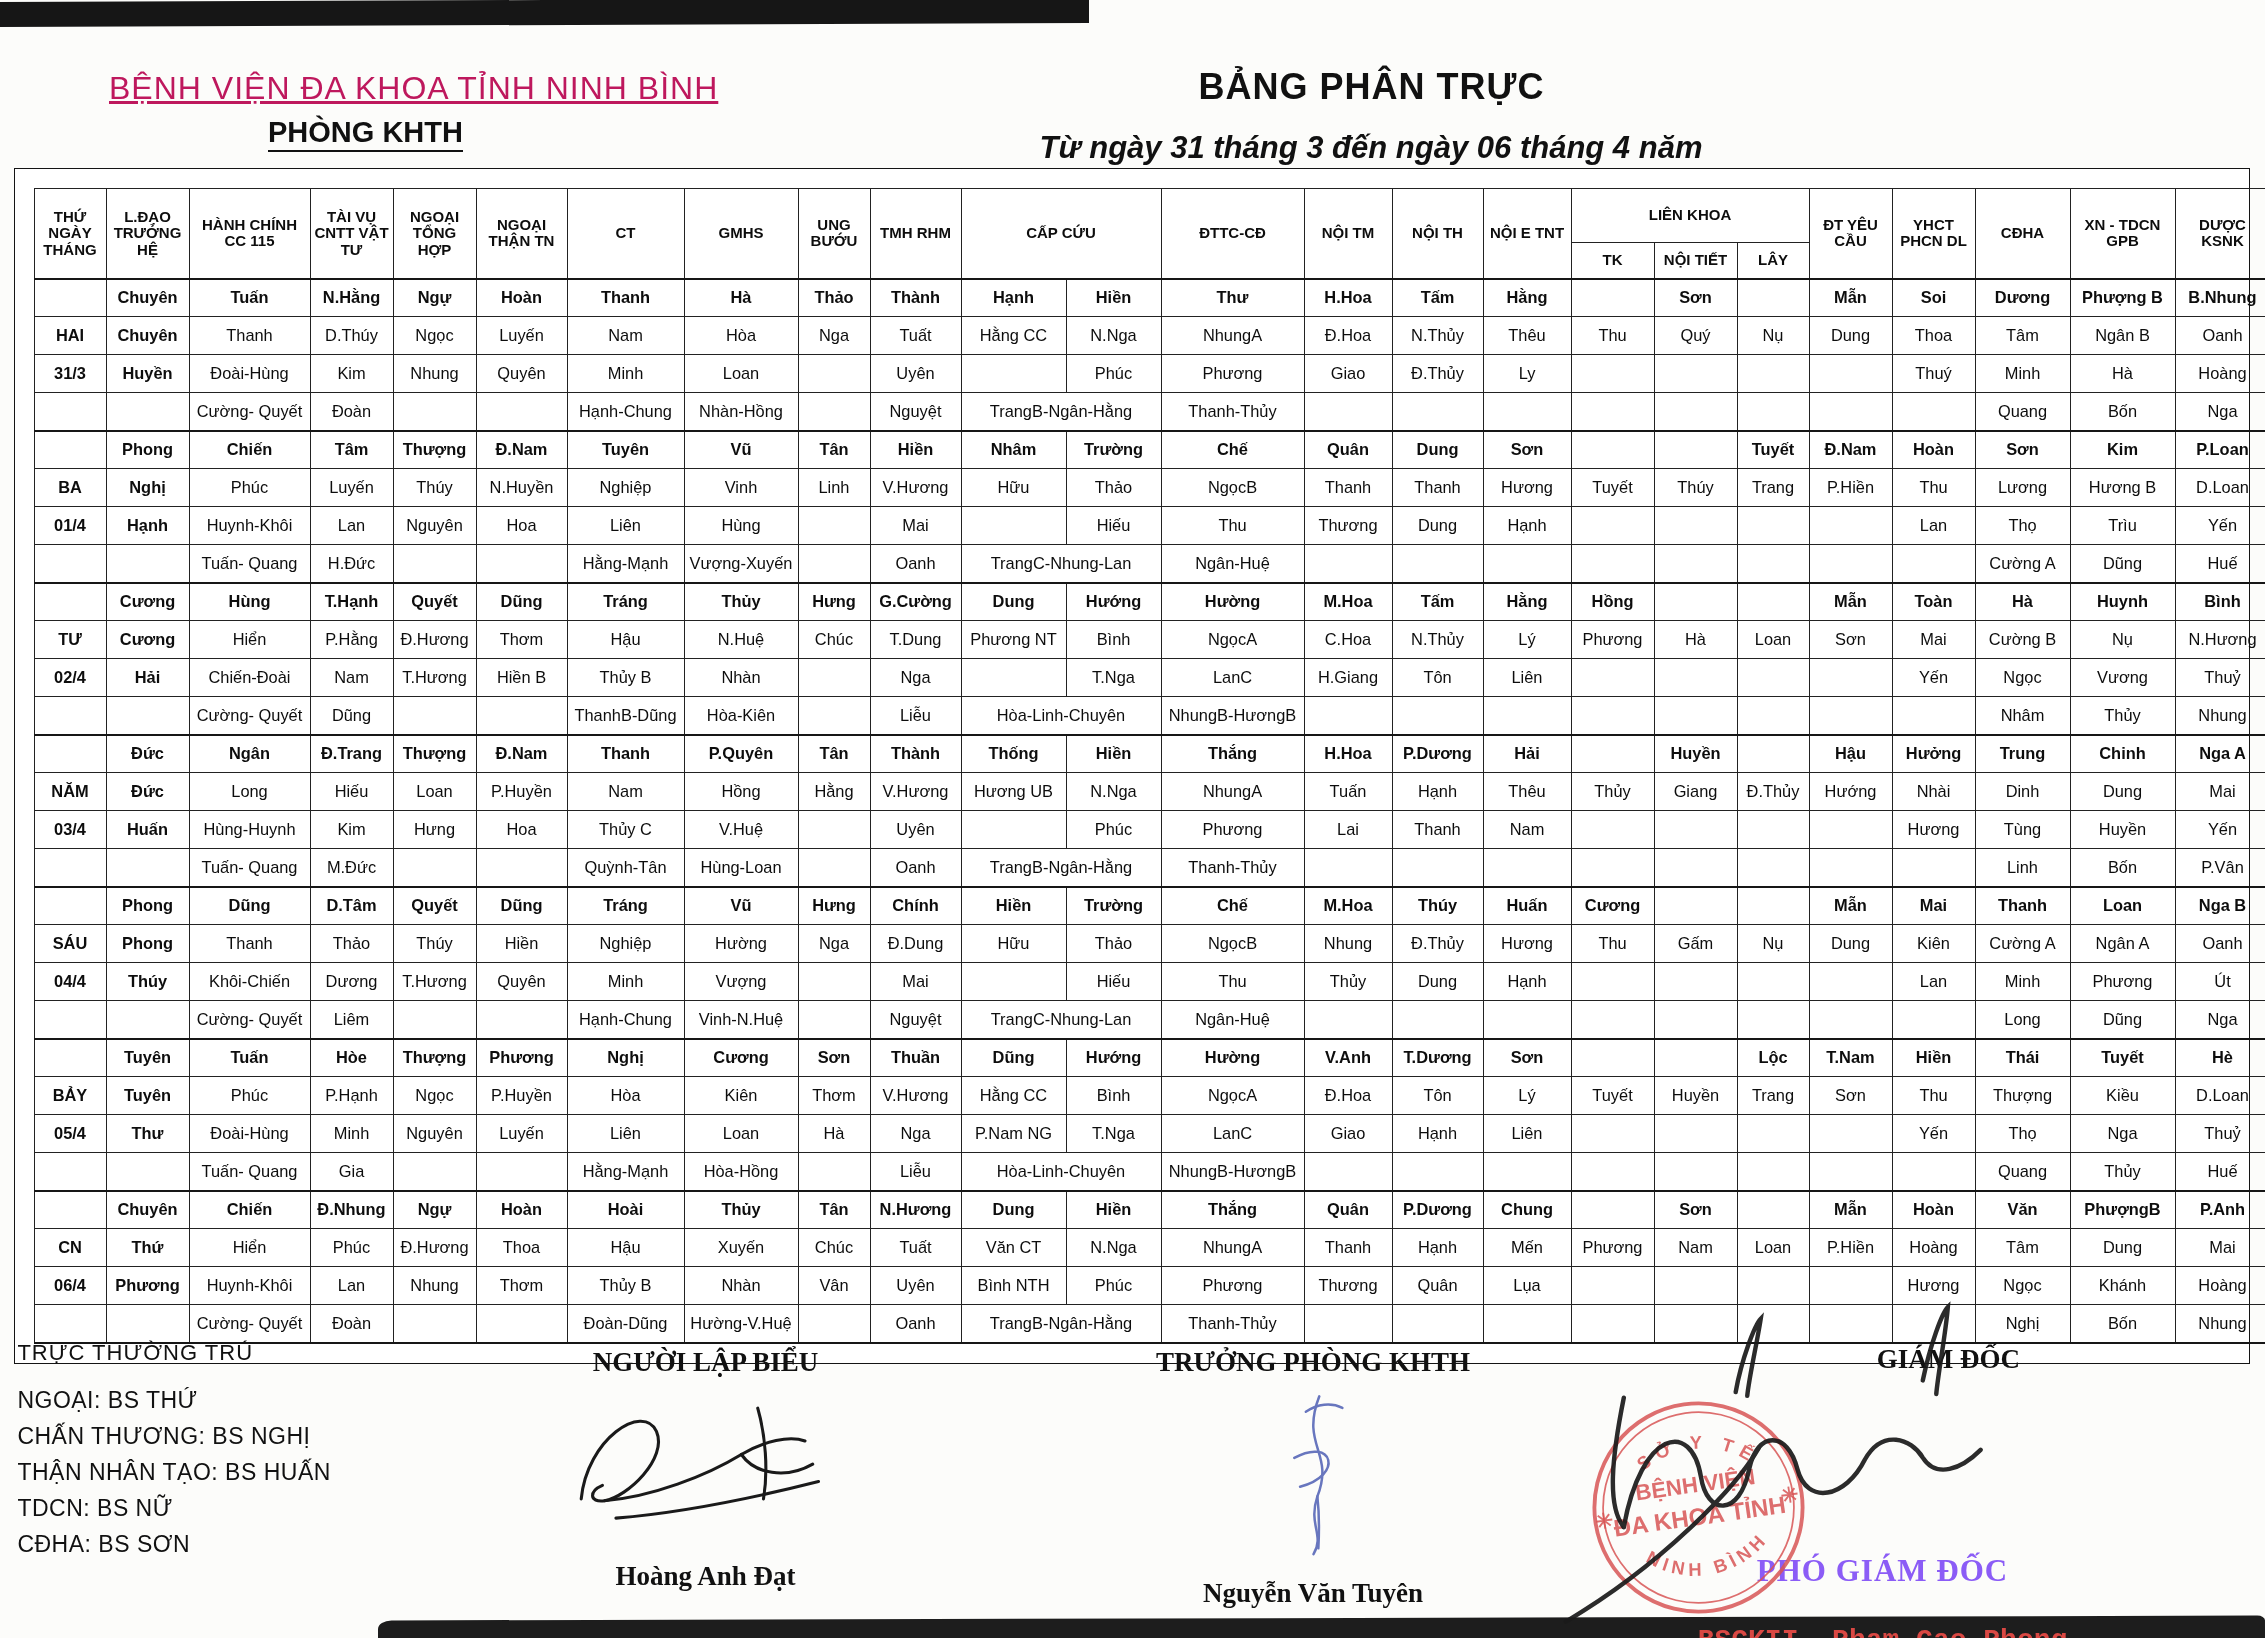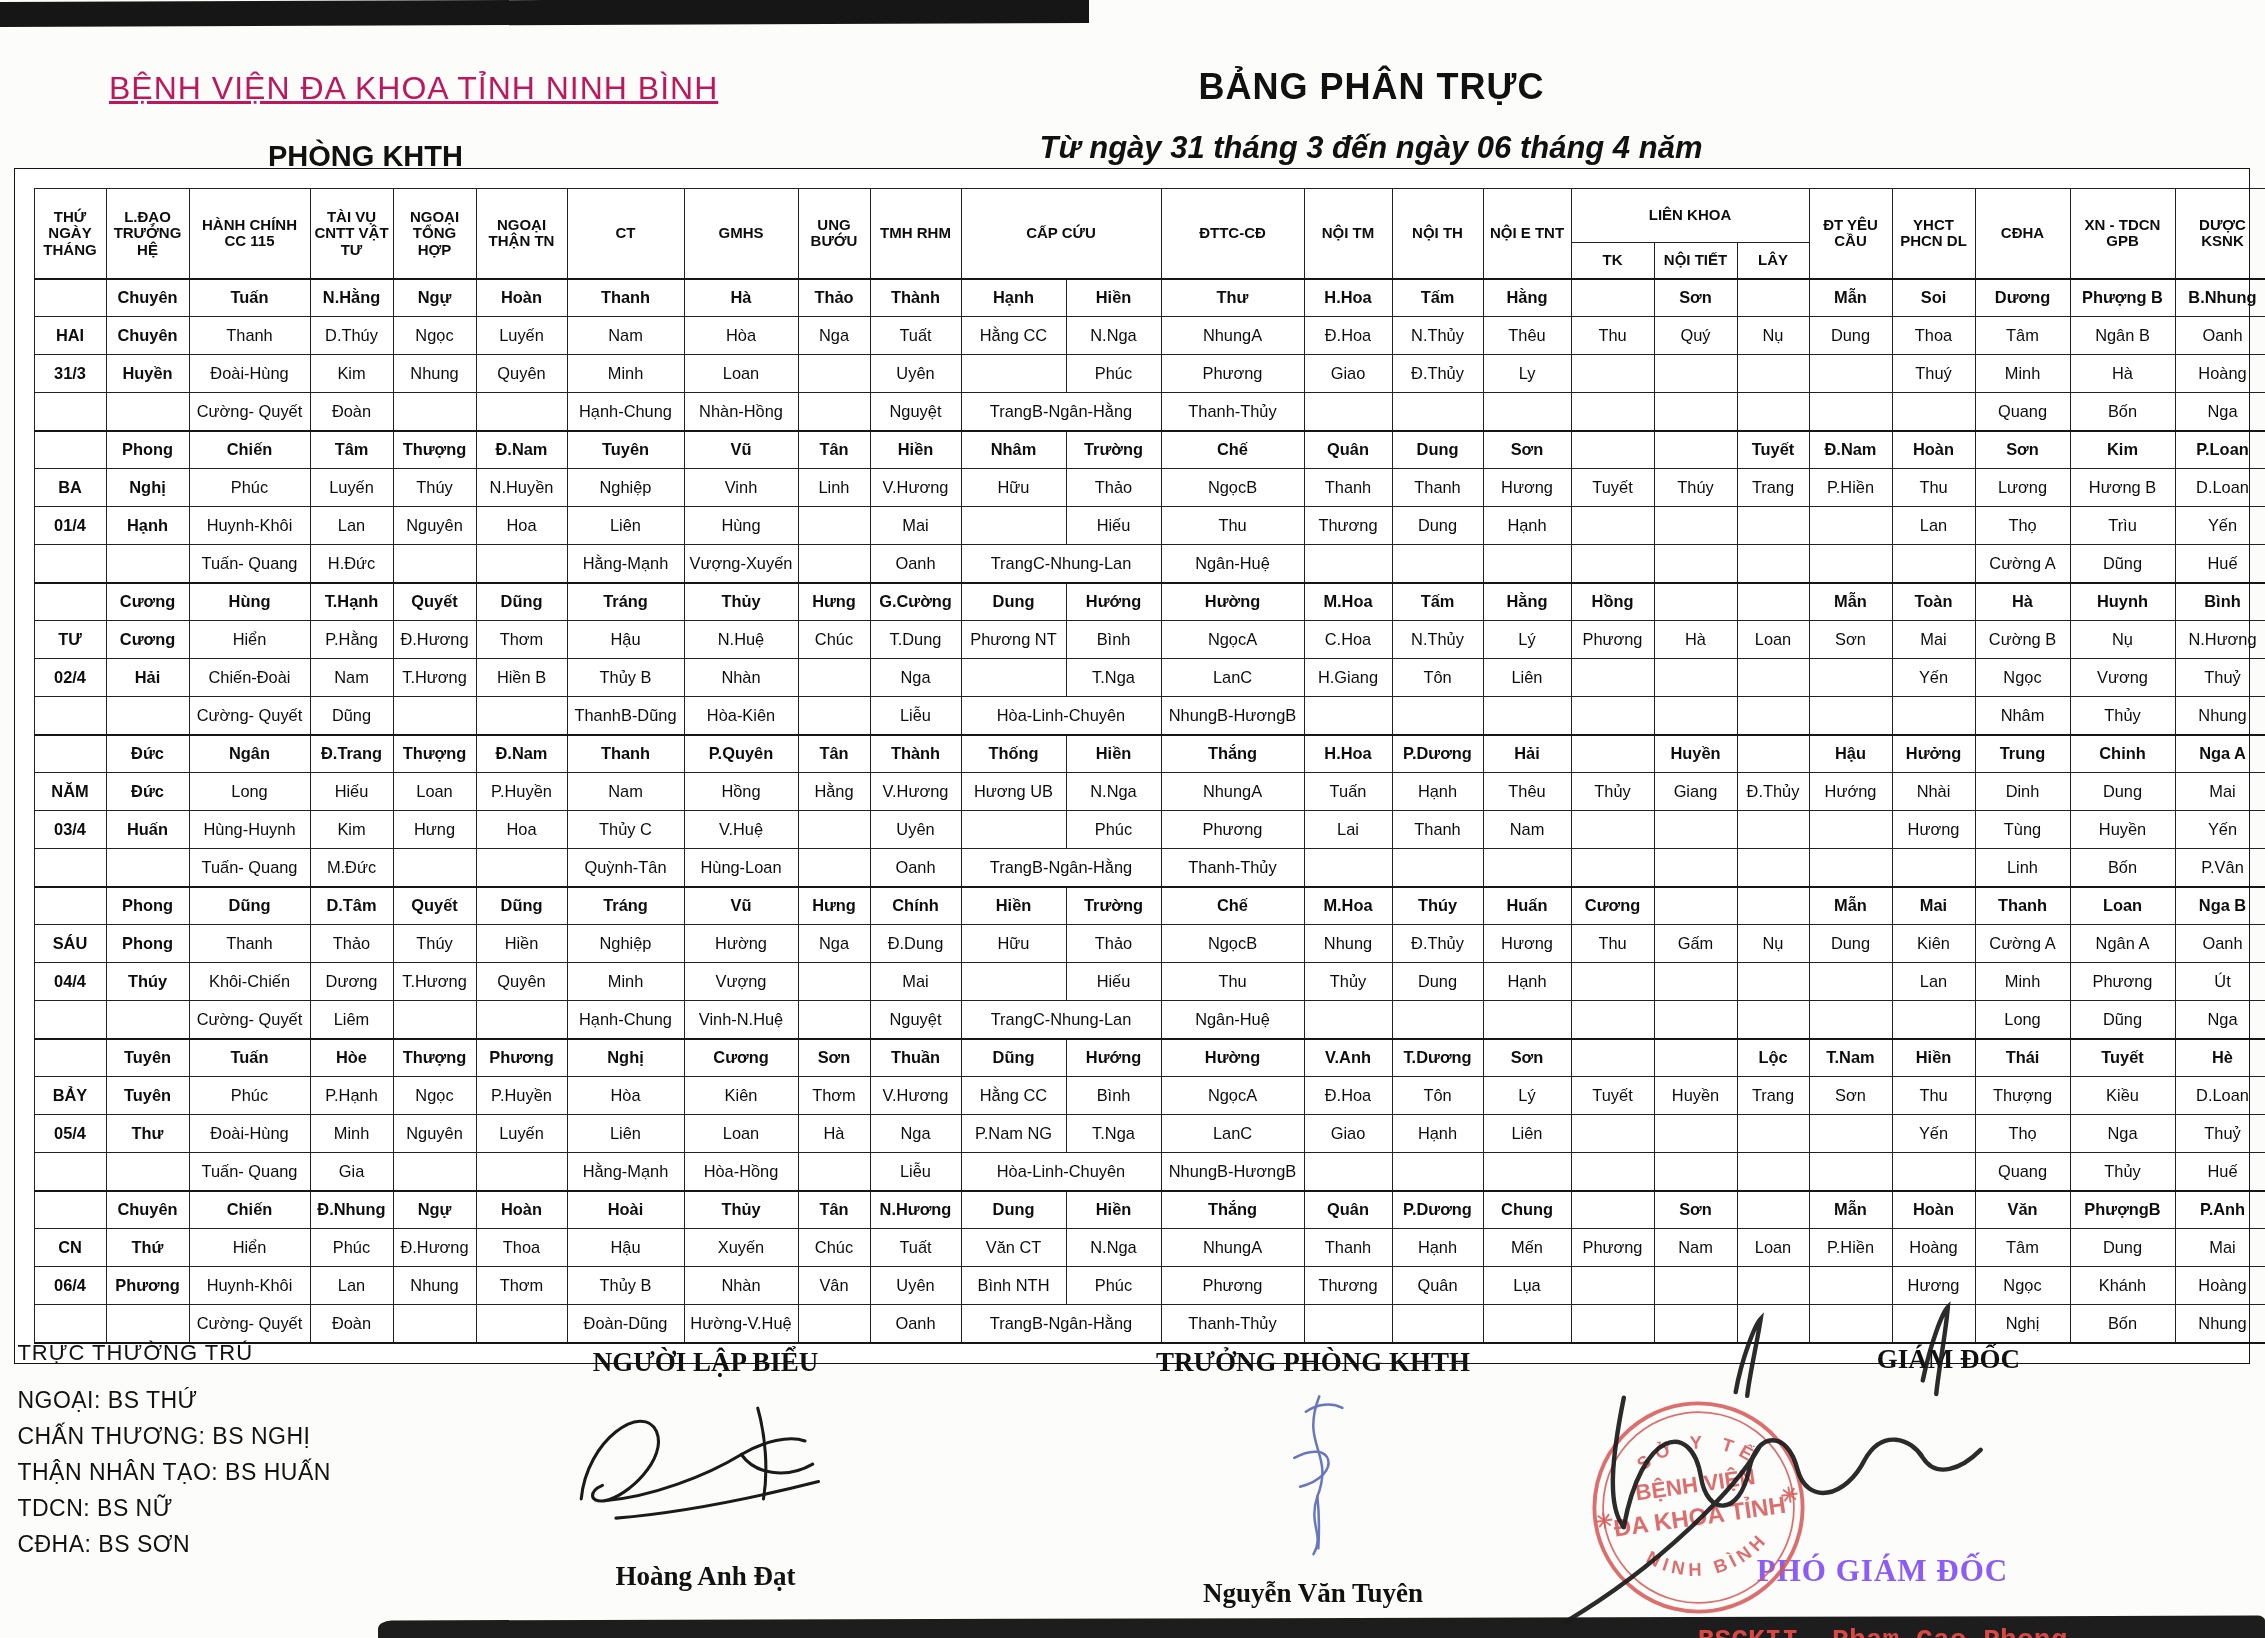--- a/index.html
+++ b/index.html
@@ -3,21 +3,21 @@
 <meta charset="utf-8">
 <style>
   html,body{margin:0;padding:0;background:#9a9a98;}
   .page{position:relative;width:2265px;height:1638px;background:#fcfcfa;overflow:hidden;
         font-family:"Liberation Sans","DejaVu Sans",sans-serif;color:#111;}
   
   .scan-strip-top{position:absolute;left:0;top:0;width:1089px;height:25px;background:#161616;transform:skewY(-0.2deg);}
   .scan-strip-bottom{position:absolute;left:378px;top:1618px;width:1887px;height:23px;background:#1d1d1d;border-radius:13.5px 7.7px 0 0/8.7px 4.8px 0 0;transform:rotate(-0.15deg);}
   
   .hospital{position:absolute;left:109px;top:70px;font-size:32px;letter-spacing:1px;color:#be185d;text-decoration:underline;}
-  .dept{position:absolute;left:268px;top:140px;font-size:29px;font-weight:700;border-bottom:2.9px solid #111;padding-bottom:1px;}
+  .dept{position:absolute;left:268px;top:116px;font-size:29px;font-weight:700;border-bottom:2.9px solid #111;padding-bottom:1px;}
   .doc-title{position:absolute;left:1048px;top:66px;width:647px;text-align:center;font-size:36px;font-weight:700;letter-spacing:1px;}
   .doc-range{position:absolute;left:1004px;top:130px;width:734px;text-align:center;font-size:31px;font-weight:700;font-style:italic;}
   
   .tbl-wrap{position:absolute;left:13.5px;top:168px;width:2236px;border:1.9px solid #141414;padding:19px;background:#fff;box-sizing:border-box;}
   table{border-collapse:collapse;table-layout:fixed;width:100%;}
   td{border:1.5px solid #222;text-align:center;vertical-align:middle;font-size:16.4px;
      padding:0 1px;overflow:hidden;white-space:nowrap;color:#0d0d0d;}
   thead td{font-weight:700;font-size:15px;white-space:normal;line-height:1.1;}
   thead tr.h1{height:54px;} thead tr.h2{height:36px;}
   thead td.hb{border-bottom:2.4px solid #161616;}

